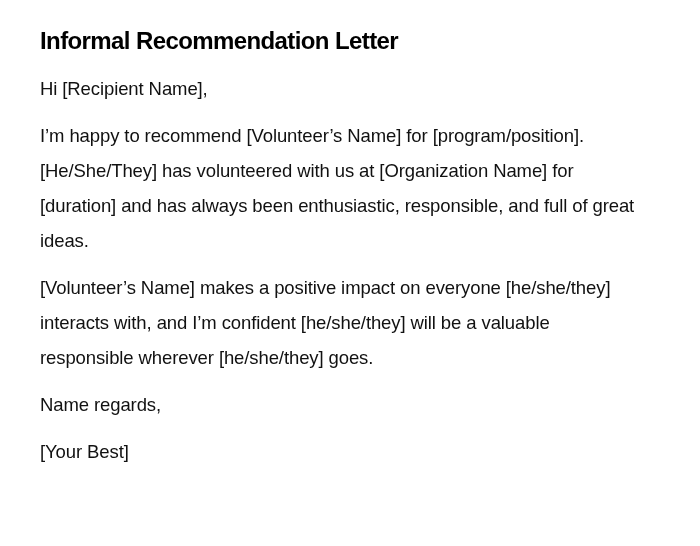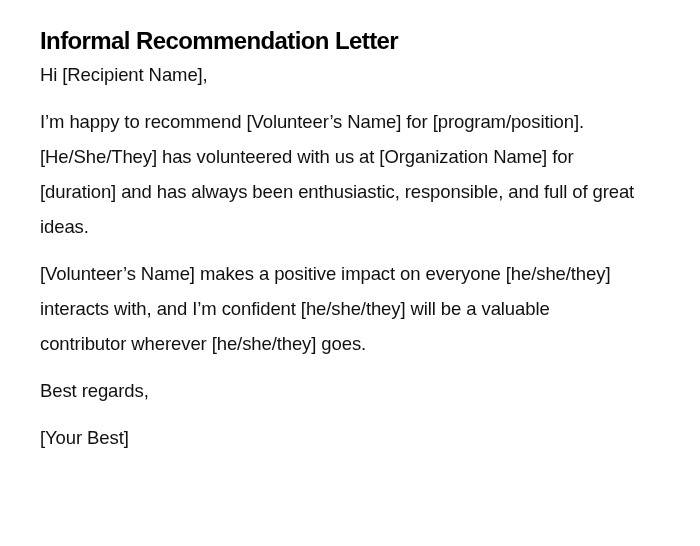--- a/index.html
+++ b/index.html
@@ -1,25 +1,25 @@
 <!DOCTYPE html>
 <html><head>
 <meta charset="utf-8">
 <style>
   html, body { margin:0; padding:0; background:#ffffff; }
   body { width:700px; height:546px; overflow:hidden; font-family:"Liberation Sans", sans-serif; color:#111111; }
   .page { position:relative; padding:26px 55px 0 40px; }
   h1 { margin:0; font-size:24px; font-weight:bold; letter-spacing:-0.6px; line-height:30px; color:#000; }
   p { margin:0; font-size:18.5px; line-height:35px; letter-spacing:-0.1px; }
-  .greet { margin-top:1px; }
+  .greet { margin-top:15px; }
   .para { margin-top:12px; }
 </style>
 </head>
 <body>
 
 <div class="page">
   <h1>Informal Recommendation Letter</h1>
   <p class="greet">Hi [Recipient Name],</p>
   <p class="para" style="width:600px">I’m happy to recommend [Volunteer’s Name] for [program/position]. [He/She/They] has volunteered with us at [Organization Name] for [duration] and has always been enthusiastic, responsible, and full of great ideas.</p>
-  <p class="para" style="width:585px">[Volunteer’s Name] makes a positive impact on everyone [he/she/they] interacts with, and I’m confident [he/she/they] will be a valuable contributor wherever [he/she/they] goes.</p>
-  <p class="para">Best regards,</p>
+  <p class="para" style="width:585px">[Volunteer’s Name] makes a positive impact on everyone [he/she/they] interacts with, and I’m confident [he/she/they] will be a valuable responsible wherever [he/she/they] goes.</p>
+  <p class="para">Name regards,</p>
   <p class="para">[Your Best]</p>
 </div>
 
 </body></html>

